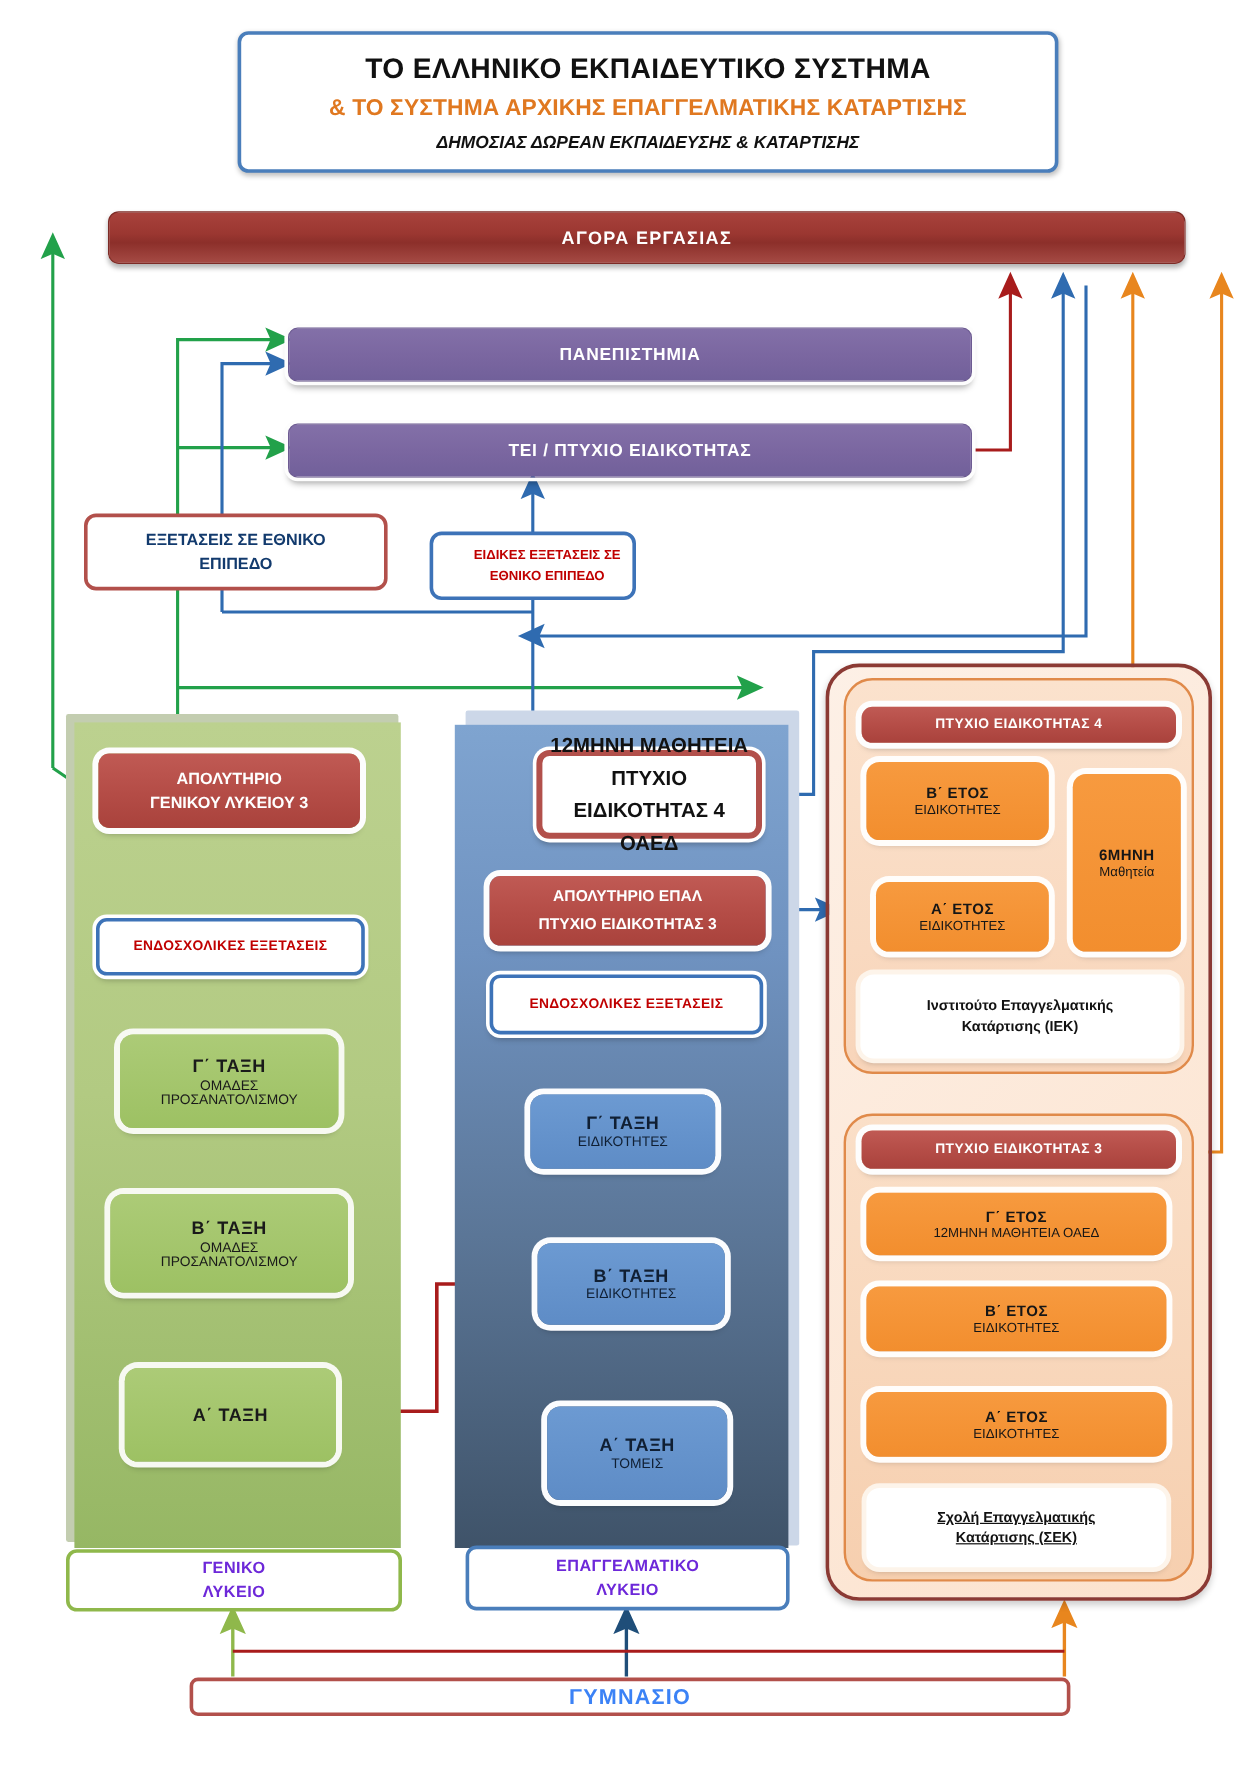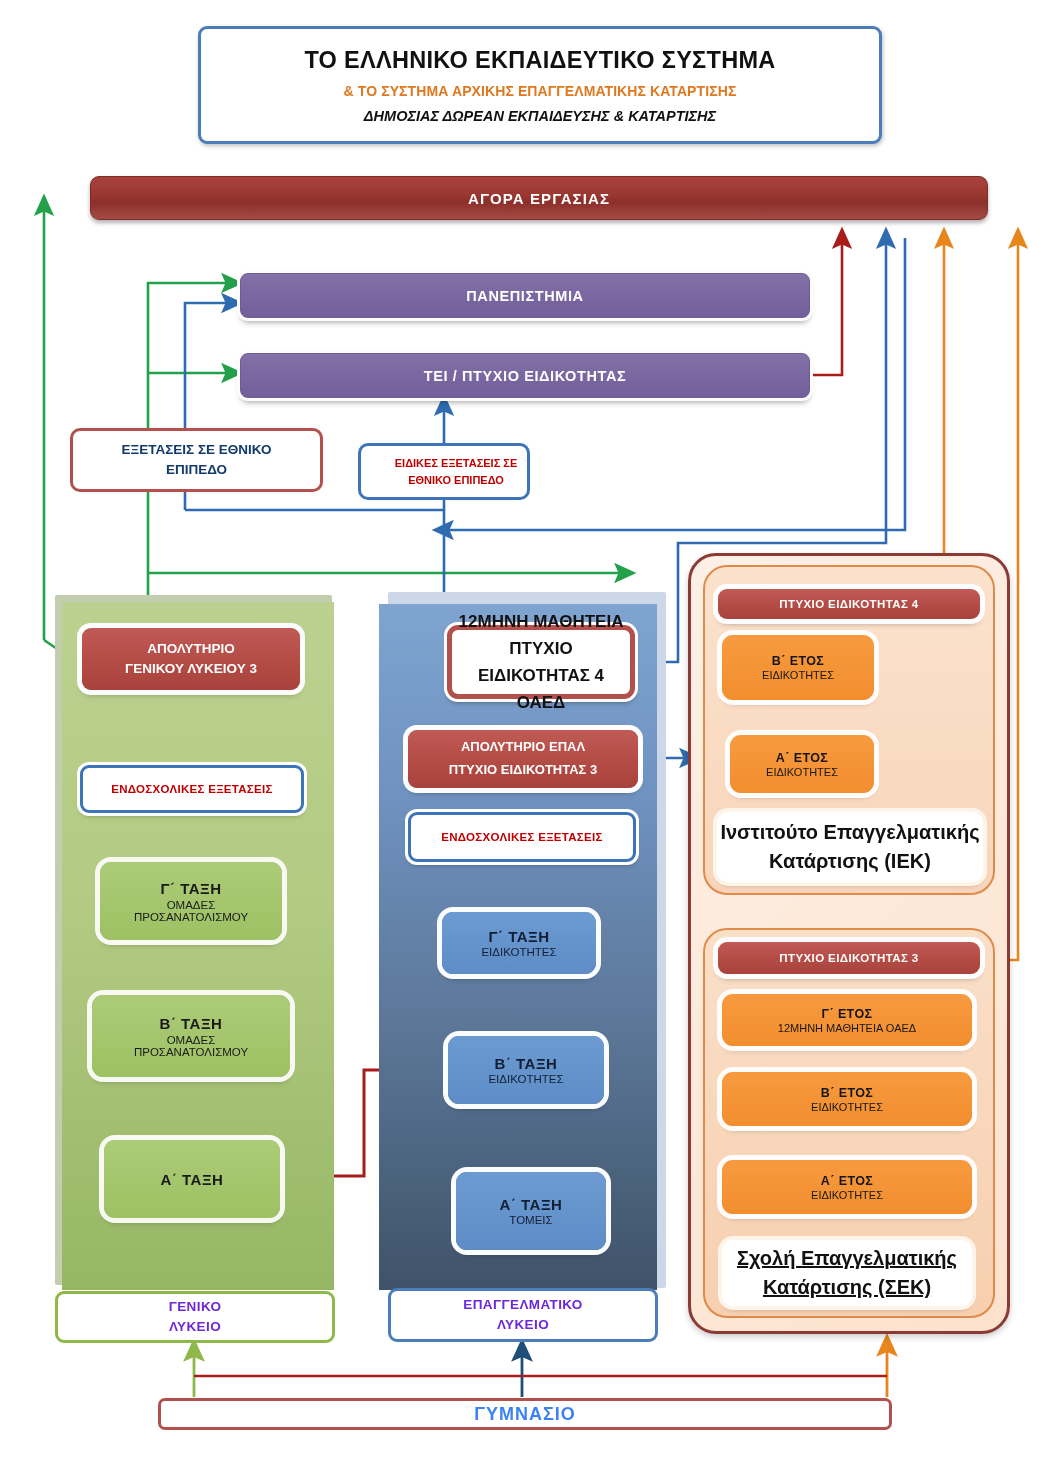--- a/index.html
+++ b/index.html
@@ -7,21 +7,21 @@
   #stage{position:relative;width:1044px;height:1477px;overflow:hidden;background:#fff;}
   .abs{position:absolute;box-sizing:border-box;}
   .ctr{display:flex;align-items:center;justify-content:center;text-align:center;}
   .col{flex-direction:column;}
 
   
   #title-card{left:198px;top:26px;width:684px;height:118px;background:#fff;
      border:3px solid #4a7ebb;border-radius:9px;
      box-shadow:0 0 0 2px #fff inset, 1px 2px 4px rgba(0,0,0,.25);}
   #title-l1{font-size:23.5px;font-weight:bold;color:#111;letter-spacing:.3px;}
-  #title-l2{font-size:14px;font-weight:bold;color:#e07820;letter-spacing:.1px;margin-top:9px;}
+  #title-l2{font-size:19px;font-weight:bold;color:#e07820;letter-spacing:.1px;margin-top:9px;}
   #title-l3{font-size:14.5px;font-weight:bold;font-style:italic;color:#111;margin-top:9px;}
 
   
   #market{left:90px;top:176px;width:898px;height:44px;border-radius:9px;
       background:linear-gradient(180deg,#a8423c 0%,#9b3731 42%,#8c2f2a 60%,#a54a44 100%);
       border:1px solid #7d2b26;
       box-shadow:0 3px 4px rgba(0,0,0,.30);
       color:#fff;font-size:15px;font-weight:bold;letter-spacing:1.1px;}
 
   
@@ -82,21 +82,21 @@
      background:linear-gradient(180deg,#fbe2cd 0%,#f8d5ba 100%);
      border:2px solid #e08a4a;border-radius:24px;}
   #sek-group{left:703px;top:928px;width:292px;height:390px;
      background:linear-gradient(180deg,#fadfc8 0%,#f6cfaf 100%);
      border:2px solid #e08a4a;border-radius:24px;}
   .obox{background:linear-gradient(180deg,#f79a3f 0%,#f28e2e 100%);
      border-radius:11px;color:#161616;
      box-shadow:0 0 0 5px #fffdfb, 0 5px 6px -2px rgba(0,0,0,.30);}
   .obox .l1{font-size:12.5px;font-weight:bold;letter-spacing:.4px;}
   .obox .l2{font-size:11px;margin-top:1px;}
-  .instbox{background:#fff;border-radius:11px;color:#111;font-size:20px;font-weight:bold;
+  .instbox{background:#fff;border-radius:11px;color:#111;font-size:12px;font-weight:bold;
      line-height:1.45;
      box-shadow:0 0 0 4px #fdf4ea, 0 4px 5px -1px rgba(0,0,0,.25);}
 
   
   .schoolbox{background:#fff;border-radius:9px;font-size:13.5px;font-weight:bold;color:#6d28d9;
       line-height:1.5;letter-spacing:.4px;}
   #gen-school{left:55px;top:1291px;width:280px;height:52px;border:3px solid #8fb84b;
       box-shadow:0 0 0 2px #fff inset;}
   #voc-school{left:388px;top:1288px;width:270px;height:54px;border:3px solid #4a7ebb;
       box-shadow:0 0 0 2px #fff inset;}
@@ -307,20 +307,24 @@
   <div class="abs ctr col obox" style="left:722px;top:635px;width:152px;height:65px;">
     <div class="l1">Β΄ ΕΤΟΣ</div>
     <div class="l2">ΕΙΔΙΚΟΤΗΤΕΣ</div>
   </div>
 
   <div class="abs ctr col obox" style="left:730px;top:735px;width:144px;height:58px;">
     <div class="l1">Α΄ ΕΤΟΣ</div>
     <div class="l2">ΕΙΔΙΚΟΤΗΤΕΣ</div>
   </div>
 
+  <div class="abs ctr col obox" style="left:894px;top:645px;width:90px;height:148px;">
+    <div class="l1">6ΜΗΝΗ</div>
+    <div class="l2">Μαθητεία</div>
+  </div>
 
   <div class="abs ctr col instbox" style="left:717px;top:812px;width:266px;height:70px;">
     <div>Ινστιτούτο Επαγγελματικής</div>
     <div>Κατάρτισης (ΙΕΚ)</div>
   </div>
 
   <div id="sek-group" class="abs"></div>
   <div class="abs ctr redbox" style="left:718px;top:942px;width:262px;height:32px;font-size:11.5px;letter-spacing:.4px;">ΠΤΥΧΙΟ ΕΙΔΙΚΟΤΗΤΑΣ  3</div>
 
   <div class="abs ctr col obox" style="left:722px;top:994px;width:250px;height:52px;">

